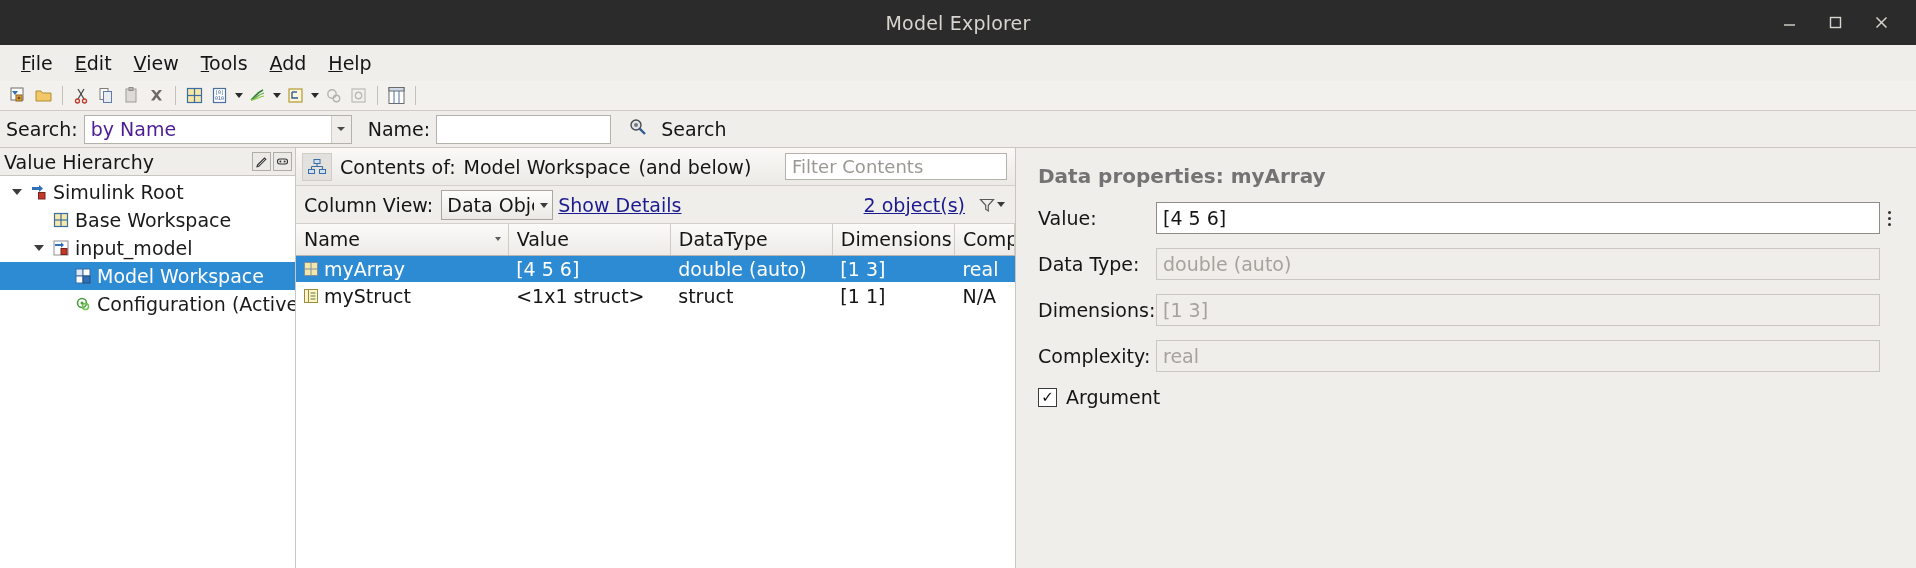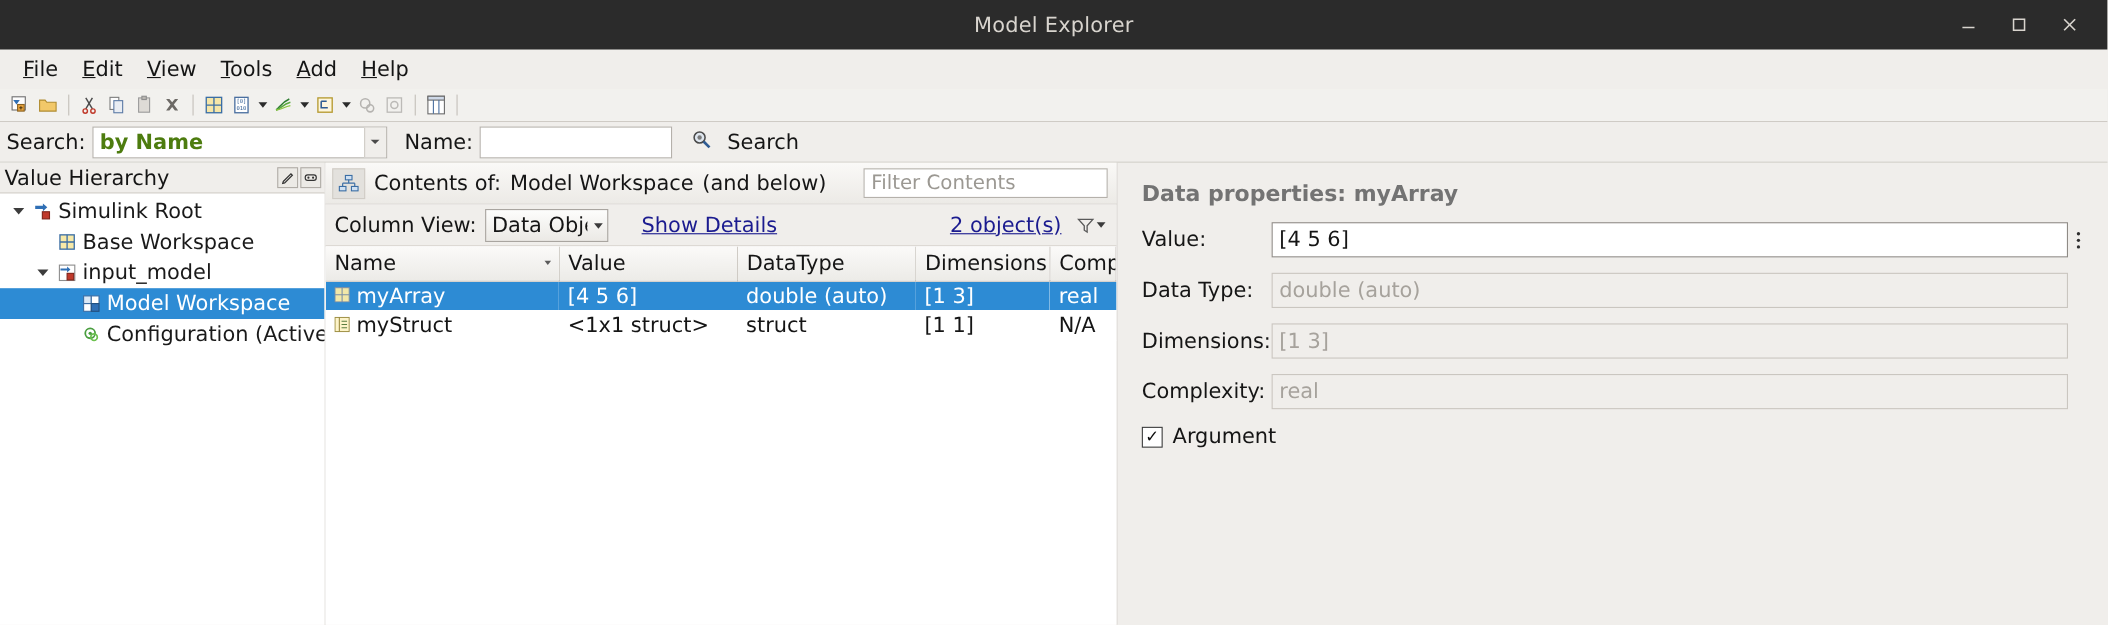--- a/index.html
+++ b/index.html
@@ -123,25 +123,24 @@
   .combo {
     position: relative;
     width: 268px; height: 29px;
     background: #ffffff;
     border: 1px solid #b5b1ab;
     display: flex;
     align-items: center;
   }
   .combo .val {
     font-size: 19px;
-    color: #4d7c0f;
+    color: #4c1d95;
     padding-left: 6px;
     white-space: nowrap;
     overflow: hidden;
-    font-weight: bold;
   }
   .combo .arrow {
     position: absolute;
     right: 0; top: 0;
     width: 20px; height: 27px;
     background: #f0eeeb;
     border-left: 1px solid #cfcbc5;
     display: flex; align-items: center; justify-content: center;
   }
   .combo .arrow::after {
@@ -310,21 +309,21 @@
     position: absolute; right: 4px; top: 50%;
     margin-top: -2px;
     border-left: 4px solid transparent;
     border-right: 4px solid transparent;
     border-top: 5px solid #3b3b3b;
   }
   .link {
     font-size: 19px;
     color: #1b1b8f;
     text-decoration: underline;
-    margin-left: 30px;
+    margin-left: 5px;
     white-space: nowrap;
     cursor: pointer;
   }
   .objcount { margin-left: auto; text-align: center; }
   .funnel {
     width: 30px; height: 26px;
     margin-left: 14px; margin-right: 6px;
     display: flex; align-items: center; gap: 2px;
   }
 

